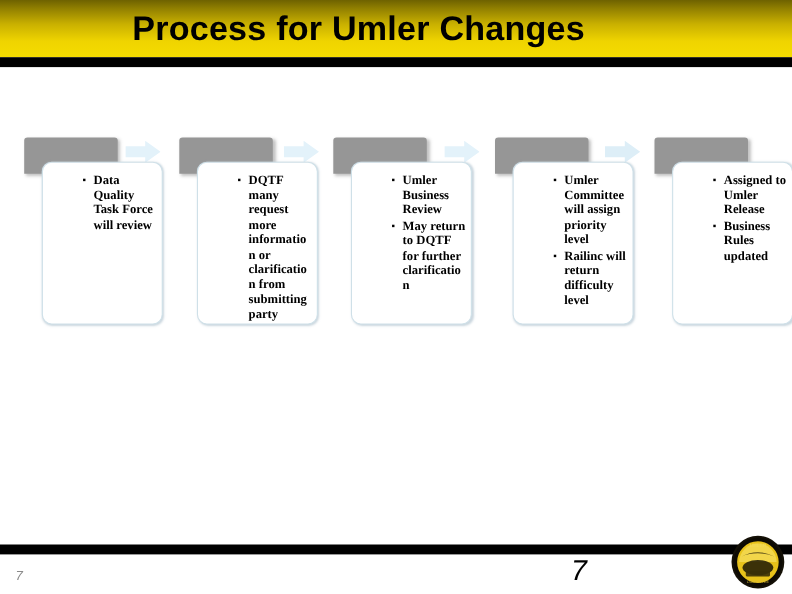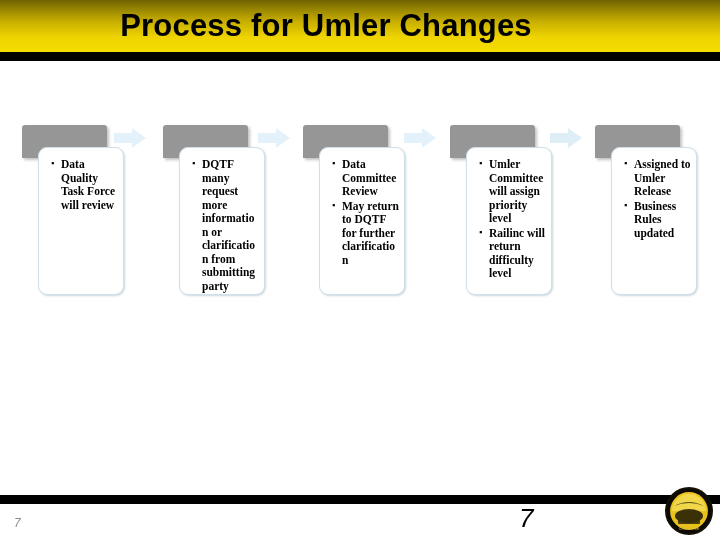--- a/index.html
+++ b/index.html
@@ -90,20 +90,21 @@
     position: absolute;
     left: 16px;
     top: 22px;
     width: 84px;
     height: 146px;
     background: #ffffff;
     border: 1px solid #cfe0e8;
     border-radius: 9px;
     box-shadow: 1px 1px 2px rgba(190,205,215,0.8);
     z-index: 3;
+    padding-left: 24px;
   }
   .bullets {
     margin: 0;
     padding: 10px 4px 0 14px;
     list-style: none;
   }
   .bullets li {
     position: relative;
     font-size: 11.5px;
     line-height: 13.5px;
@@ -215,21 +216,21 @@
         <li>DQTF many request more information or clarification from submitting party</li>
       </ul>
     </div>
   </div>
 
   <div class="step" style="left:303px;">
     <div class="step-header"></div>
     <div class="step-header-label">Step 3</div>
     <div class="step-body">
       <ul class="bullets">
-        <li>Data Committee Review</li>
+        <li>Umler Business Review</li>
         <li>May return to DQTF for further clarification</li>
       </ul>
     </div>
   </div>
 
   <div class="step" style="left:450px;">
     <div class="step-header"></div>
     <div class="step-header-label">Step 4</div>
     <div class="step-body">
       <ul class="bullets">

